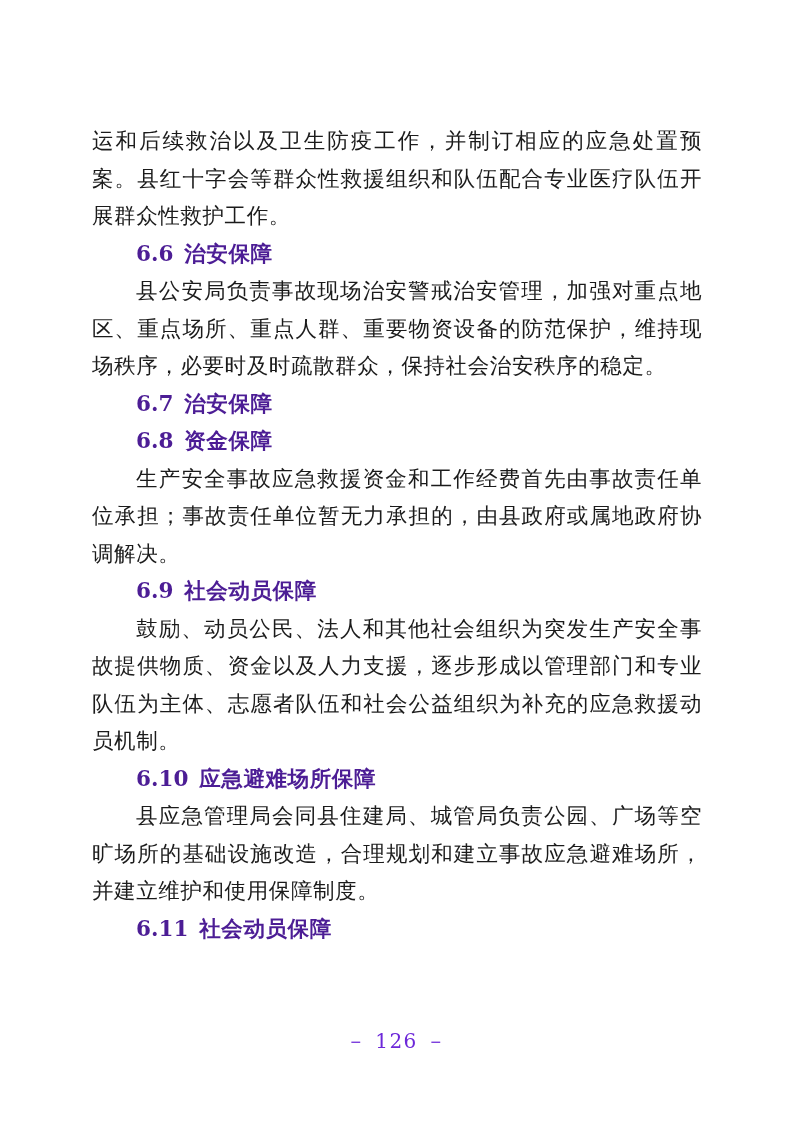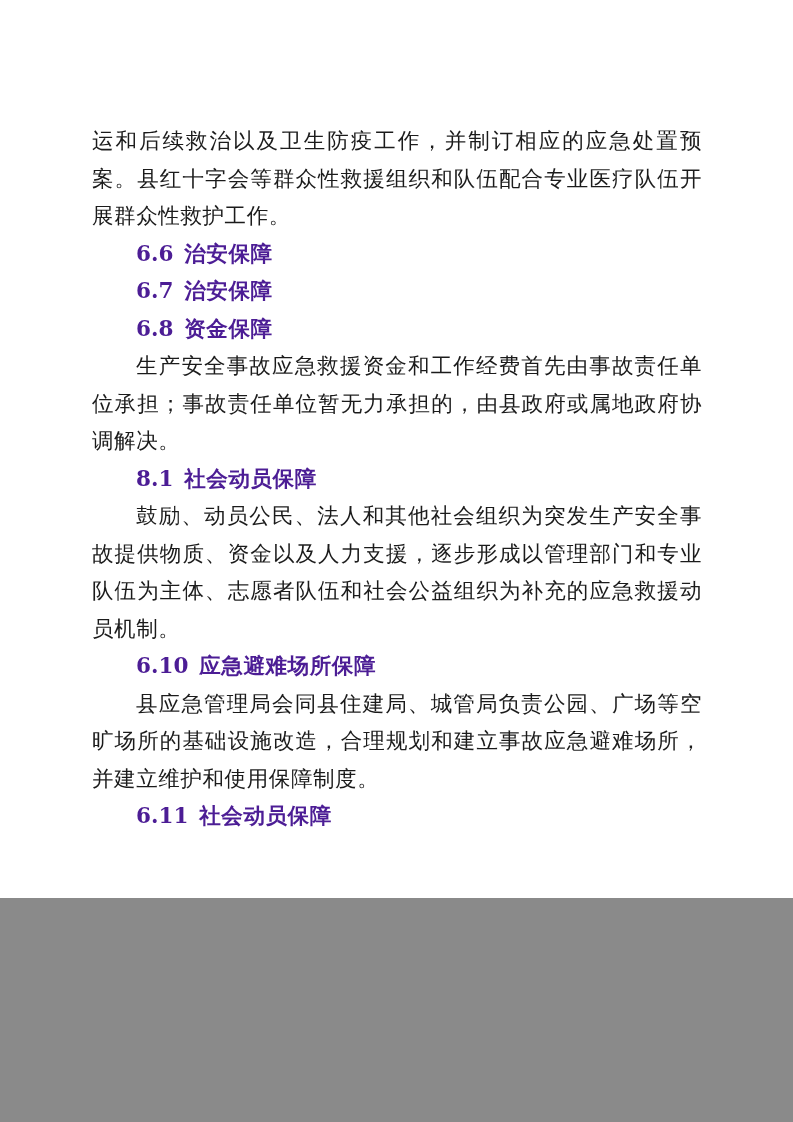--- a/index.html
+++ b/index.html
@@ -6,21 +6,21 @@
     margin: 0;
     padding: 0;
     background: #8a8a8a;
   }
   body {
     font-family: "Liberation Serif", serif;
   }
   .page {
     position: relative;
     width: 793px;
-    height: 898px;
+    height: 1122px;
     background: #ffffff;
     margin: 0 auto;
     box-sizing: border-box;
     overflow: hidden;
     text-decoration: underline;
   }
   .content {
     position: absolute;
     left: 92px;
     top: 122px;
@@ -74,34 +74,35 @@
 <div class="page">
 
   <div class="content">
 
     <p class="para">运和后续救治以及卫生防疫工作，并制订相应的应急处置预案。县红十字会等群众性救援组织和队伍配合专业医疗队伍开展群众性救护工作。</p>
 
     <h3 class="heading">
       <span class="num">6.6</span><span class="ttl">治安保障</span>
     </h3>
 
+    <p class="para indent">县公安局负责事故现场治安警戒治安管理，加强对重点地区、重点场所、重点人群、重要物资设备的防范保护，维持现场秩序，必要时及时疏散群众，保持社会治安秩序的稳定。</p>
 
     <h3 class="heading">
       <span class="num">6.7</span><span class="ttl">治安保障</span>
     </h3>
 
 
     <h3 class="heading">
       <span class="num">6.8</span><span class="ttl">资金保障</span>
     </h3>
 
     <p class="para indent">生产安全事故应急救援资金和工作经费首先由事故责任单位承担；事故责任单位暂无力承担的，由县政府或属地政府协调解决。</p>
 
     <h3 class="heading">
-      <span class="num">8.1</span><span class="ttl">社会动员保障</span>
+      <span class="num">6.9</span><span class="ttl">社会动员保障</span>
     </h3>
 
     <p class="para indent">鼓励、动员公民、法人和其他社会组织为突发生产安全事故提供物质、资金以及人力支援，逐步形成以管理部门和专业队伍为主体、志愿者队伍和社会公益组织为补充的应急救援动员机制。</p>
 
     <h3 class="heading">
       <span class="num">6.10</span><span class="ttl">应急避难场所保障</span>
     </h3>
 
     <p class="para indent">县应急管理局会同县住建局、城管局负责公园、广场等空旷场所的基础设施改造，合理规划和建立事故应急避难场所，并建立维护和使用保障制度。</p>
 

